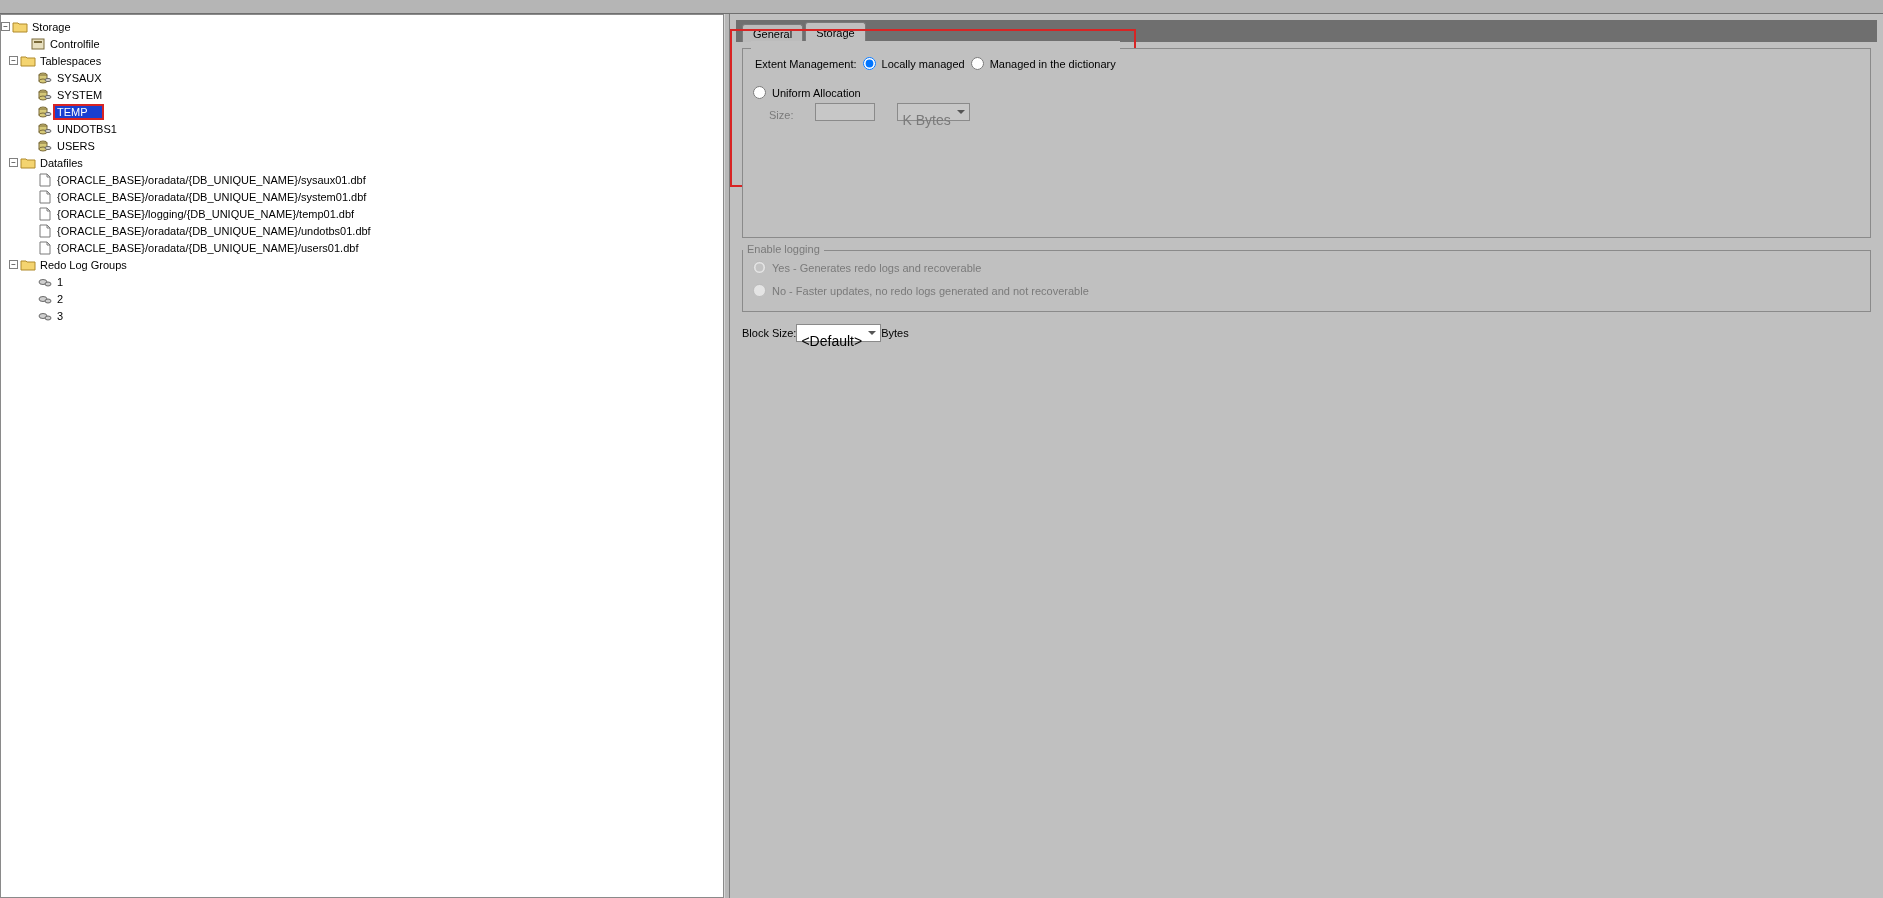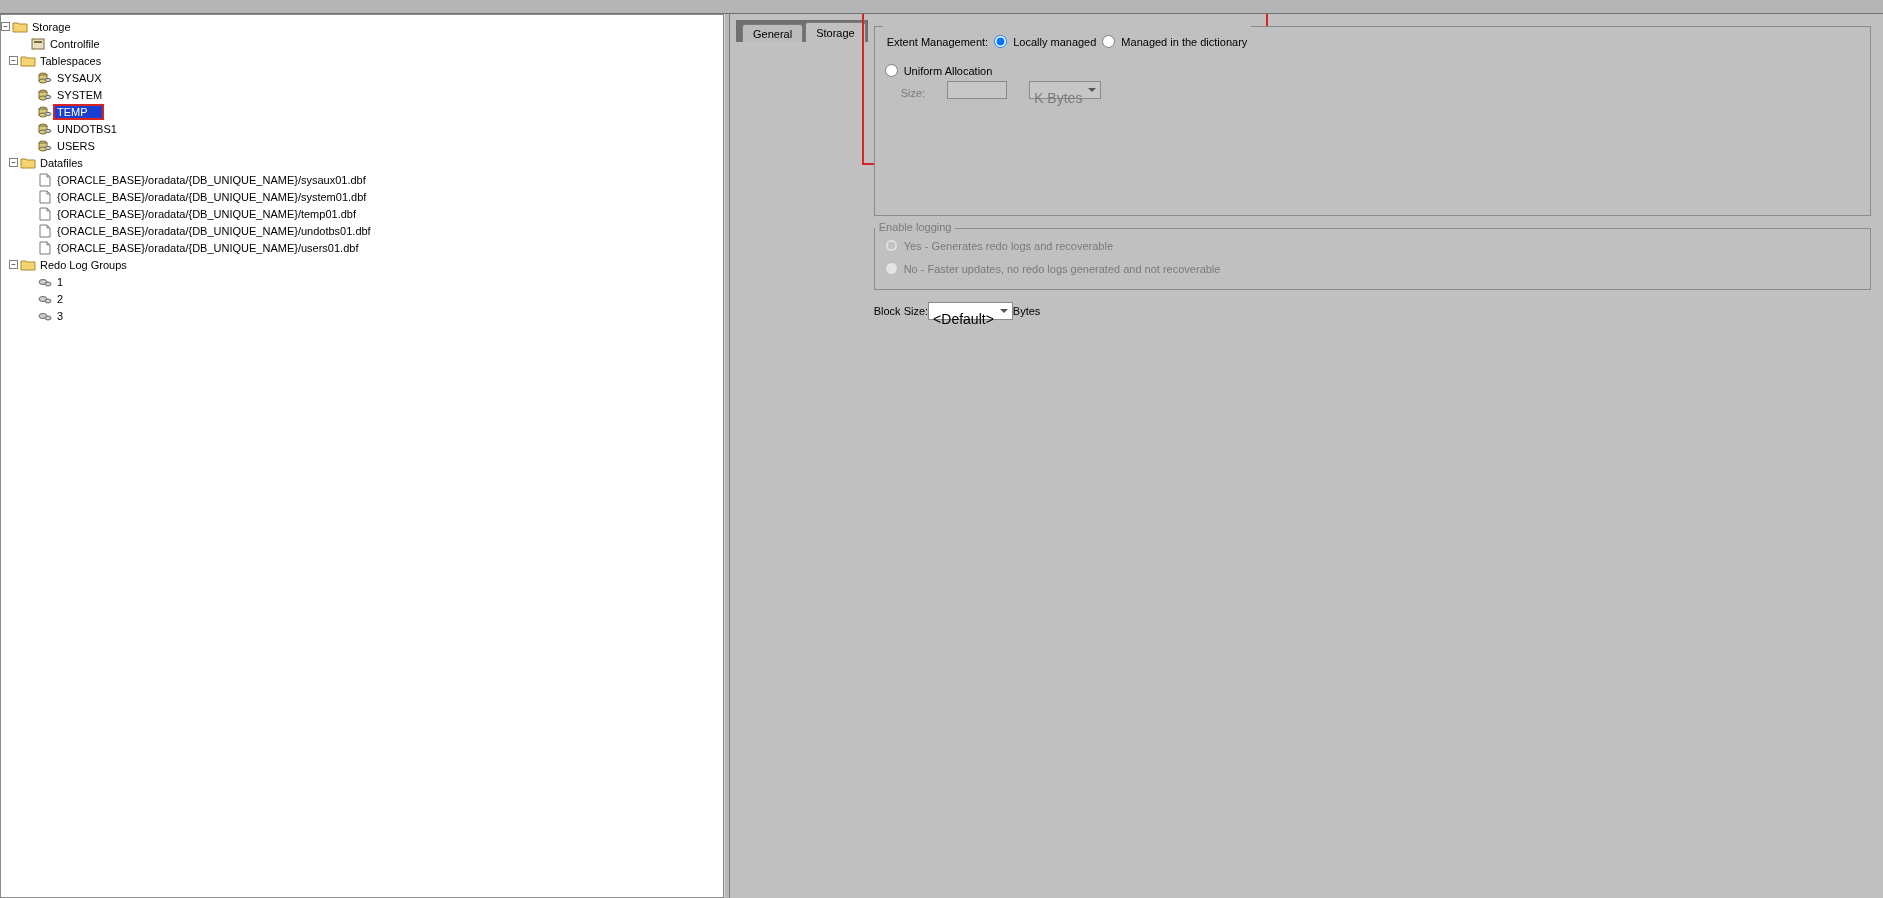--- a/index.html
+++ b/index.html
@@ -39,21 +39,21 @@
   .splitter {
     width: 6px;
     background: #b8b8b8;
     border-left: 1px solid #d5d5d5;
     border-right: 1px solid #7d7d7d;
   }
   .right-pane {
     flex: 1;
     background: #c0c0c0;
     display: flex;
-    flex-direction: row;
+    flex-direction: column;
     padding: 6px;
   }
   
   .tree { list-style: none; }
   .tree-row {
     display: flex;
     align-items: center;
     height: 17px;
     white-space: nowrap;
   }
@@ -354,21 +354,21 @@
         </div>
         <div class="tree-row">
           <span class="indent"></span>
             <span class="indent"></span>
           <span class="node-icon file-icon">
             <svg viewBox="0 0 16 14">
                 <path d="M3 1h7l3 3v9H3z" fill="#fff" stroke="#7a7a7a"></path>
                 <path d="M10 1v3h3" fill="none" stroke="#7a7a7a"></path>
               </svg>
           </span>
-          <span class="node-label">{ORACLE_BASE}/oradata/{DB_UNIQUE_NAME}/temp01.dbf</span>
+          <span class="node-label">{ORACLE_BASE}/logging/{DB_UNIQUE_NAME}/temp01.dbf</span>
         </div>
         <div class="tree-row">
           <span class="indent"></span>
             <span class="indent"></span>
           <span class="node-icon file-icon">
             <svg viewBox="0 0 16 14">
                 <path d="M3 1h7l3 3v9H3z" fill="#fff" stroke="#7a7a7a"></path>
                 <path d="M10 1v3h3" fill="none" stroke="#7a7a7a"></path>
               </svg>
           </span>

